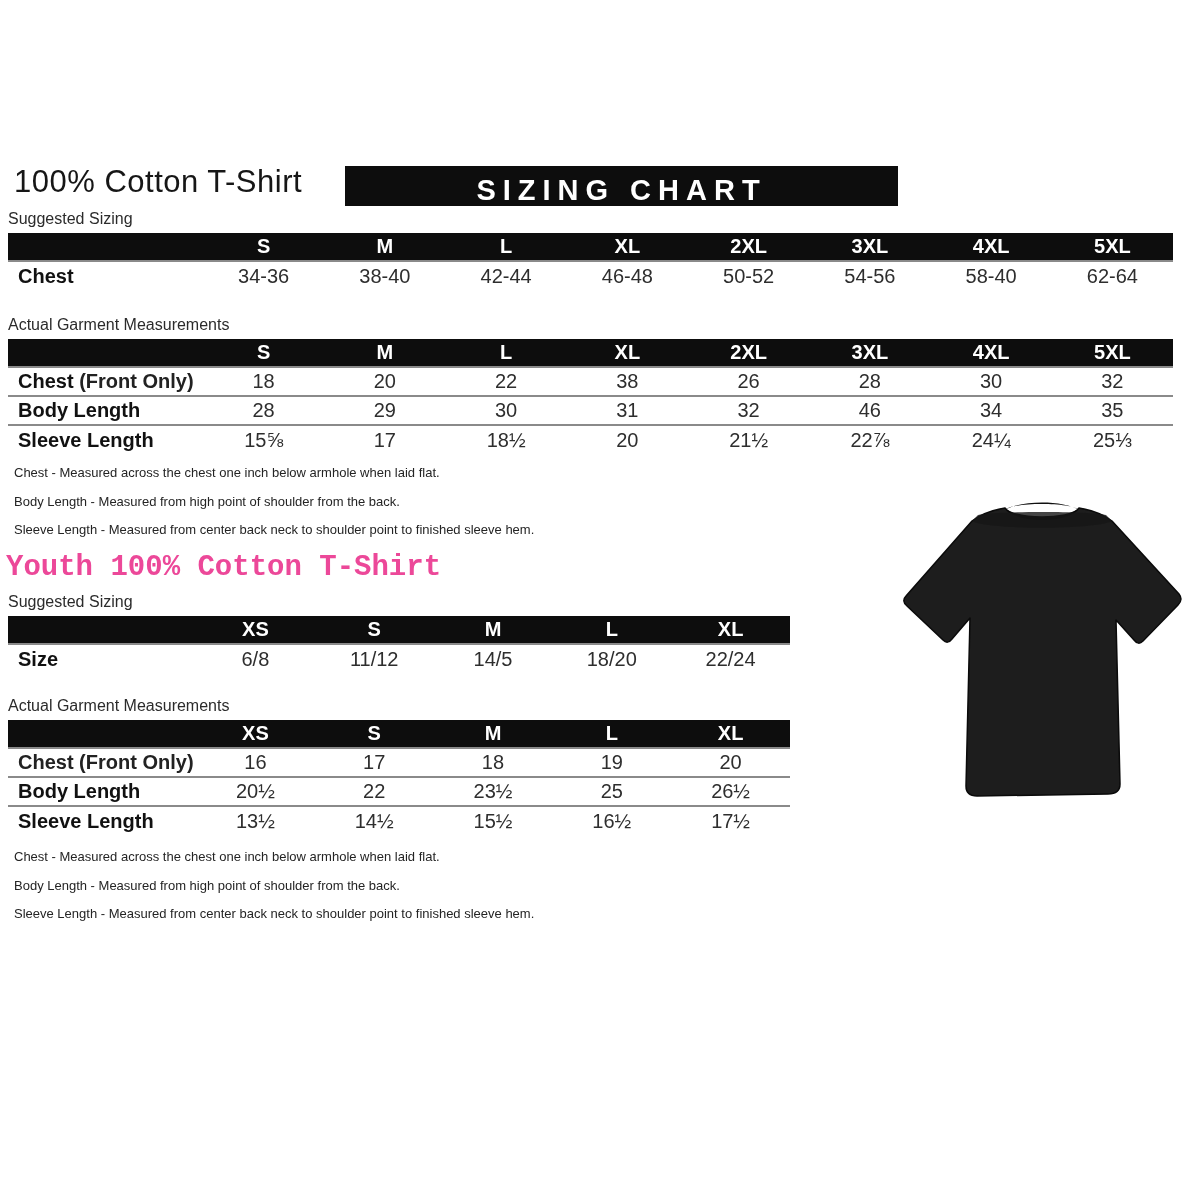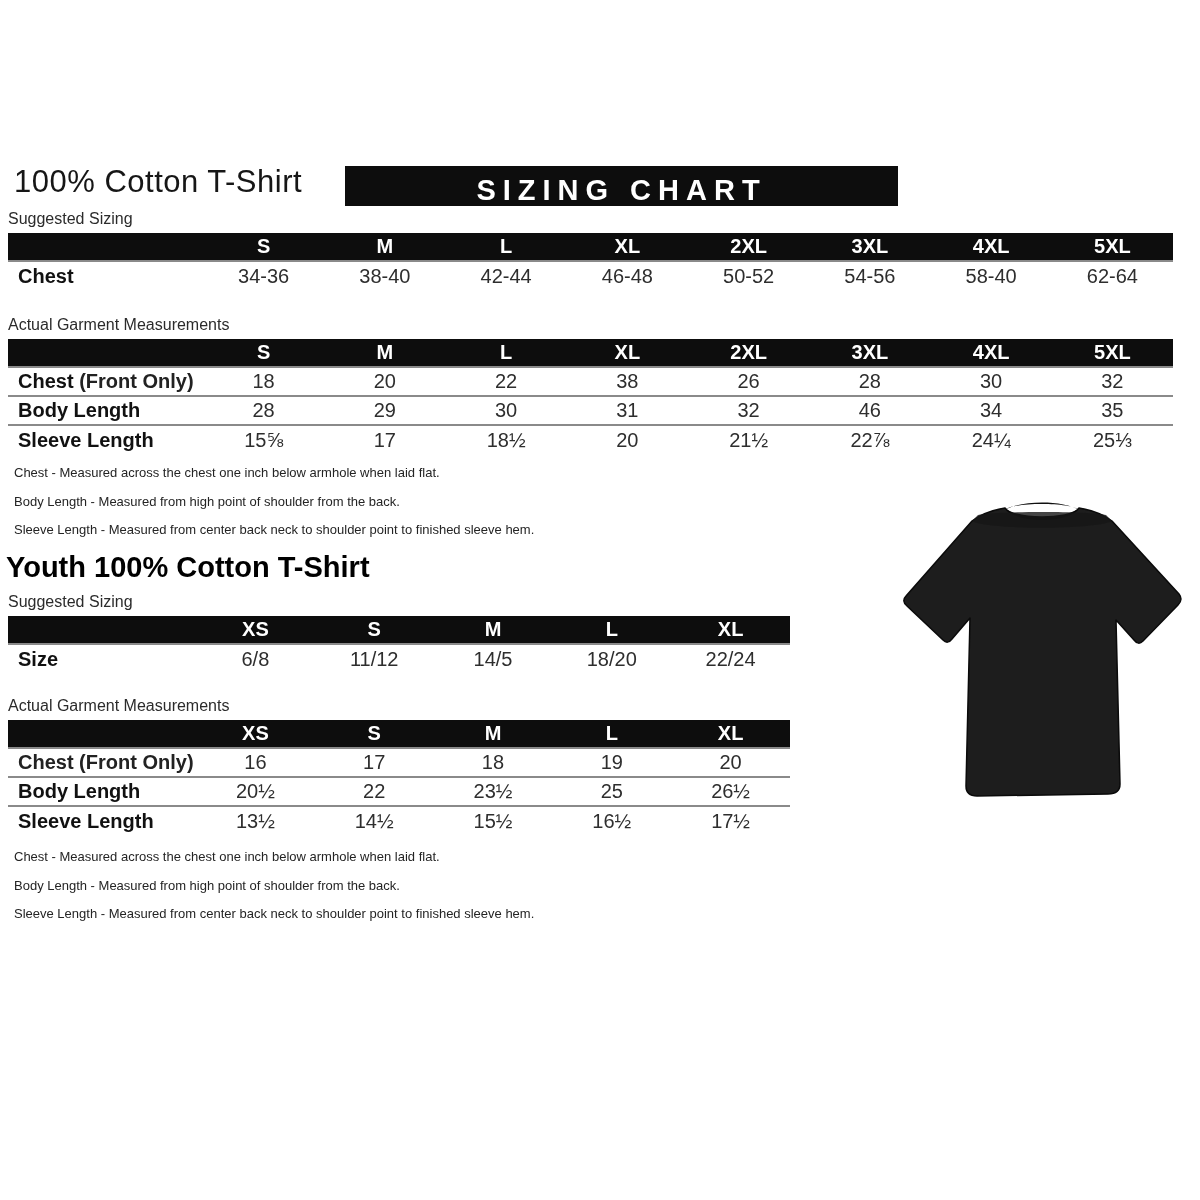--- a/index.html
+++ b/index.html
@@ -81,21 +81,22 @@
     font-size: 13px;
     color: #242424;
     line-height: 28.5px;
     white-space: nowrap;
   }
 
   .youth-title {
     left: 6px; top: 551px;
     font-size: 29px;
     font-weight: 700;
-    color: #000000;
+    color: #ec4899;
+    font-family: Liberation Mono, monospace;
   }
 
   .tshirt-wrap { left: 892px; top: 478px; width: 300px; height: 335px; }
 </style>
 </head>
 <body>
 
 <div id="canvas">
 
   <div class="abs main-title">100% Cotton T-Shirt</div>

